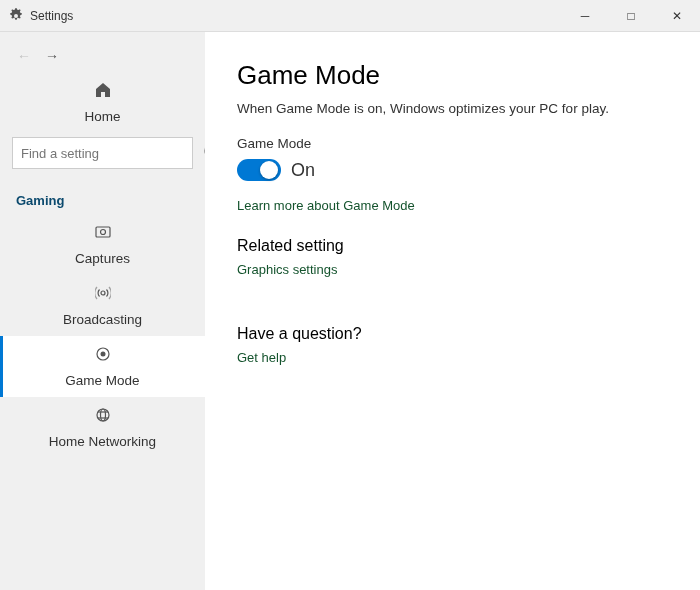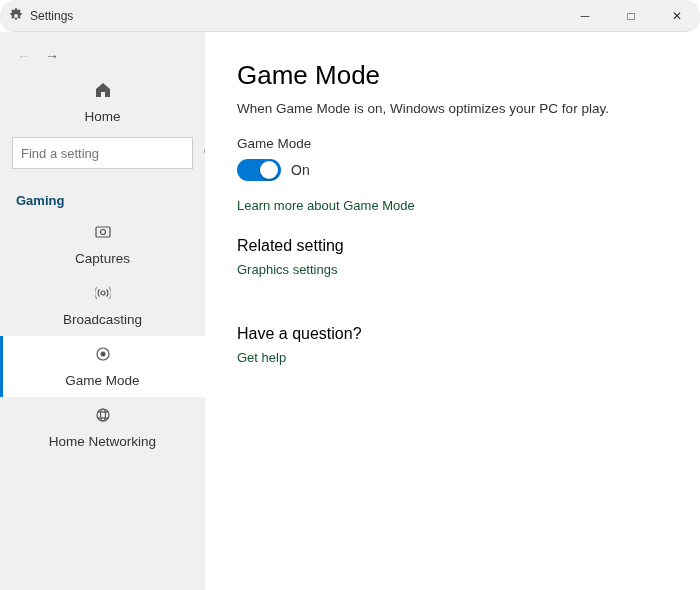--- a/index.html
+++ b/index.html
@@ -17,21 +17,20 @@
     
     .titlebar {
       background: #f0f0f0;
       height: 32px;
       display: flex;
       align-items: center;
       justify-content: space-between;
       padding: 0 0 0 8px;
       border-bottom: 1px solid #ddd;
       flex-shrink: 0;
-      border-radius: 15px;
     }
     .titlebar-left {
       display: flex;
       align-items: center;
       gap: 6px;
     }
     .titlebar-icon {
       width: 16px;
       height: 16px;
       color: #555;
@@ -211,21 +210,21 @@
       width: 18px;
       height: 18px;
       border-radius: 50%;
       background: #fff;
       position: absolute;
       top: 2px;
       right: 3px;
       box-shadow: 0 1px 3px rgba(0,0,0,0.3);
     }
     .toggle-text {
-      font-size: 14px;
+      font-size: 18px;
       color: #333;
     }
 
     .link-text {
       color: #14532d;
       font-size: 13px;
       cursor: pointer;
       text-decoration: none;
       display: inline-block;
       margin-bottom: 24px;

